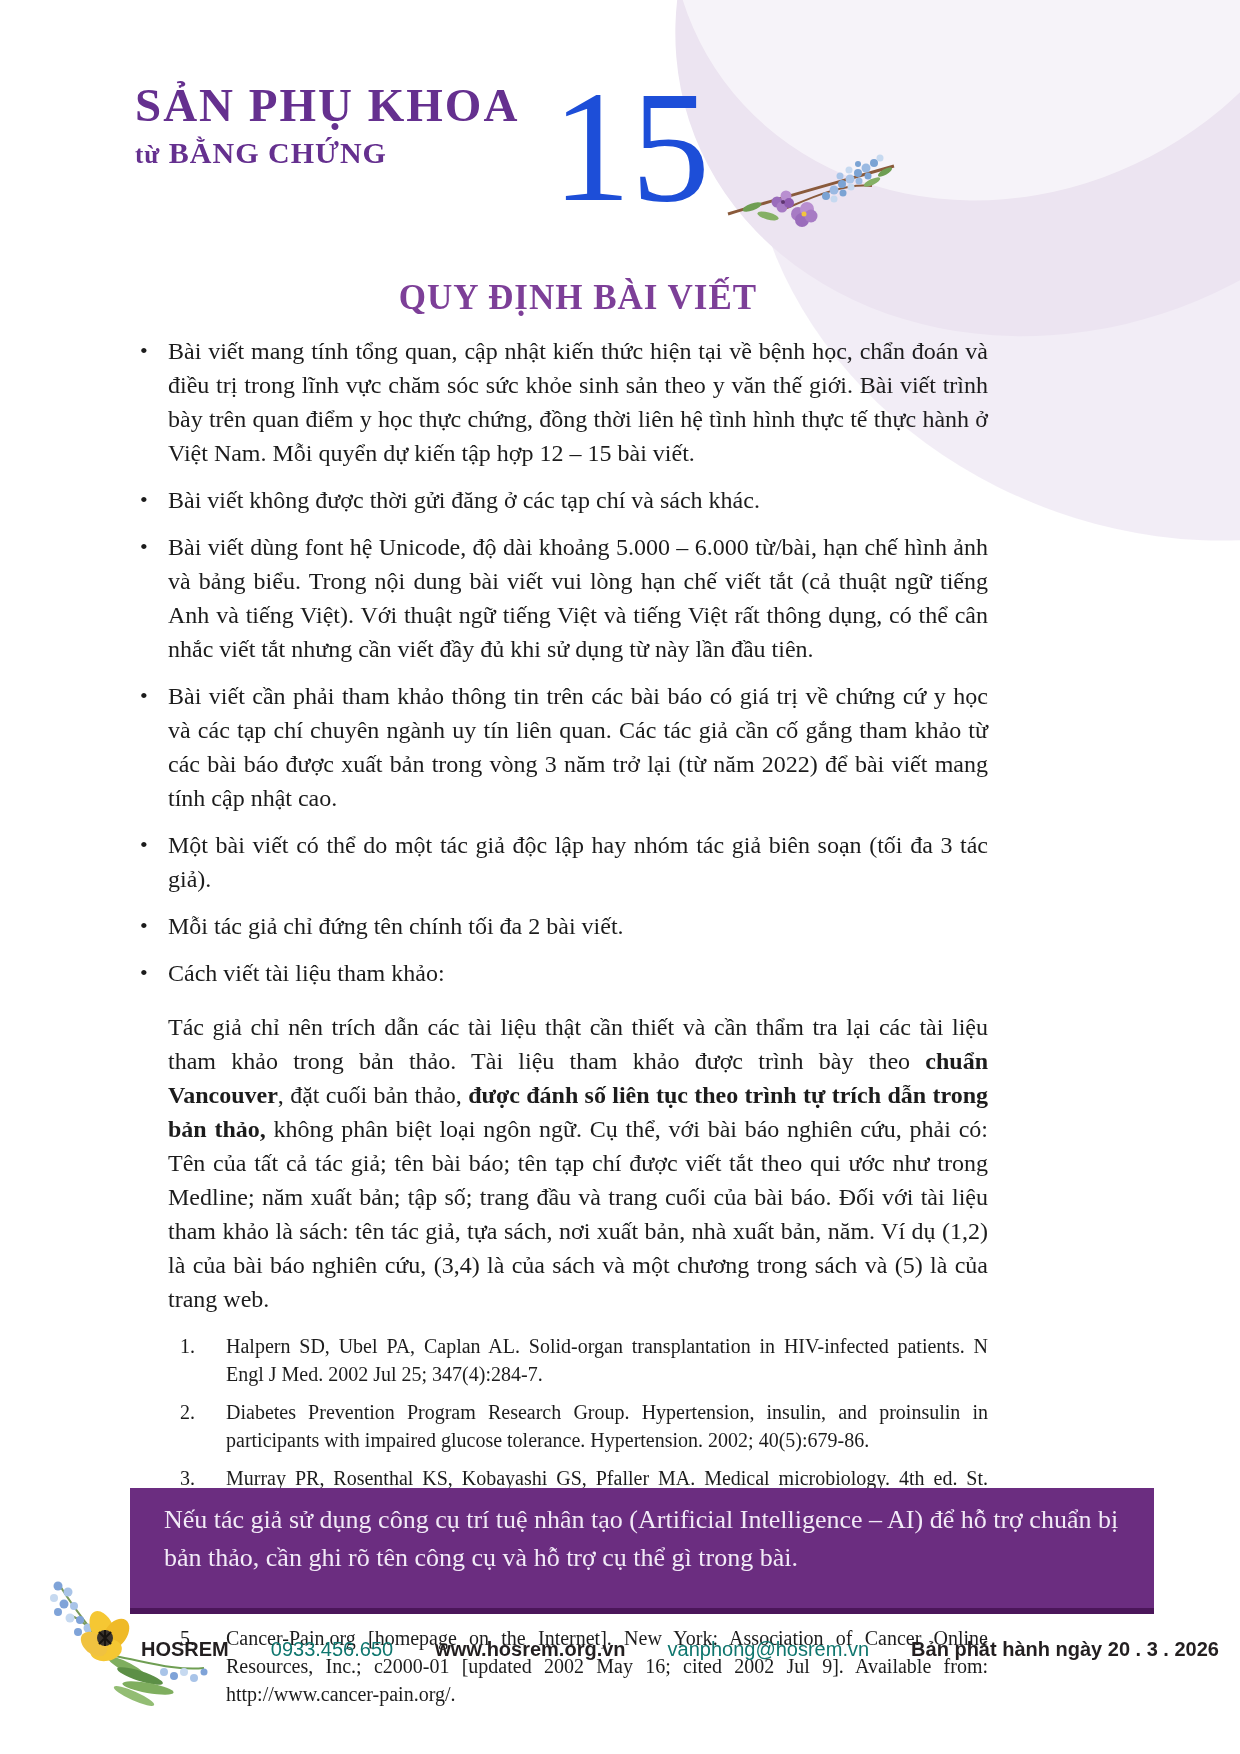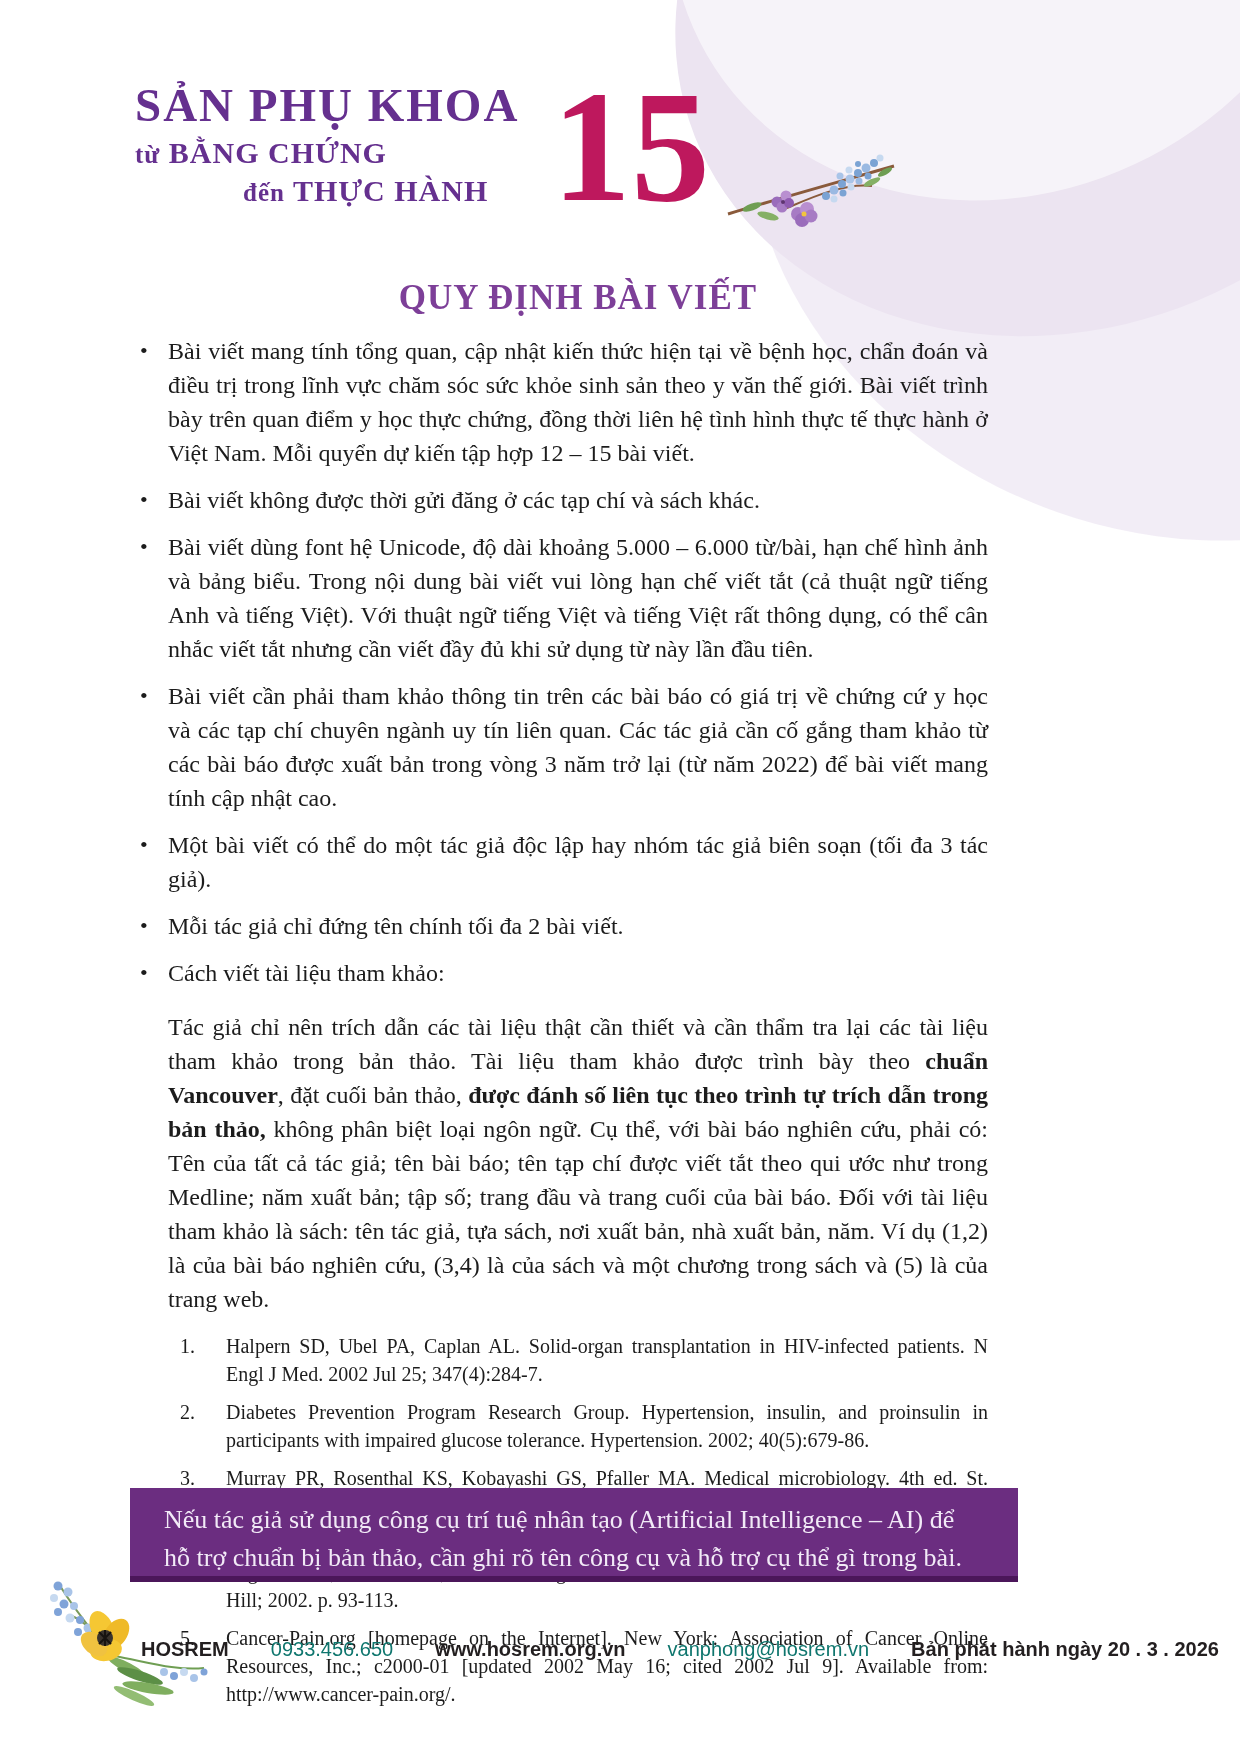--- a/index.html
+++ b/index.html
@@ -18,21 +18,21 @@
     background:#ffffff; border-radius:50%; transform:rotate(-30deg); opacity:.55;}
 
   
   .masthead{position:absolute; left:135px; top:80px; z-index:2;}
   .mast-t1{font-size:47px; font-weight:700; color:#65308f; letter-spacing:2px; line-height:1.1;}
   .mast-t2{font-size:30px; font-weight:700; color:#65308f; margin-top:4px; letter-spacing:1px;}
   .mast-t3{font-size:30px; font-weight:700; color:#65308f; margin-top:4px; margin-left:108px; letter-spacing:1px;}
   .mast-small{font-size:25px; text-transform:none;}
   .issue-number{
     position:absolute; left:552px; top:60px; z-index:1;
-    font-size:158px; line-height:1.1; color:#be185d; font-weight:700;
+    font-size:158px; line-height:1.1; color:#1d4ed8; font-weight:400;
   }
   .flower-top{position:absolute; left:722px; top:152px; z-index:2;}
 
   
   .main-heading{
     position:absolute; top:278px; left:168px; width:820px; z-index:2;
     text-align:center; font-size:35px; font-weight:700; color:#7d3f98;
     letter-spacing:1px; margin:0;
   }
 
@@ -46,23 +46,23 @@
     margin:20px 0 16px 28px; font-size:24px; line-height:34px; text-align:justify;
   }
   .ref-guide b{font-weight:700;}
   .reference-list{list-style:none; margin:0 0 0 28px; padding:0;}
   .reference-item{display:flex; margin-bottom:10px;}
   .ref-num{flex:0 0 46px; font-size:20px; line-height:28px; padding-left:12px;}
   .ref-text{flex:1; font-size:20px; line-height:28px; text-align:justify;}
 
   
   .banner{
-    position:absolute; left:130px; top:1488px; width:888px; z-index:2;
+    position:absolute; left:130px; top:1488px; width:1024px; z-index:2;
     background:#6b2d80; border-bottom:6px solid #4b165a;
-    box-sizing:border-box; padding:13px 34px 0 34px;
+    box-sizing:border-box; padding:13px 34px 32px 34px;
   }
   .banner p{margin:0; color:#f2eaf7; font-size:26px; line-height:1.45; text-align:left;}
 
   
   .footer{
     position:absolute; left:15px; top:1638px; width:100%; z-index:2;
     display:flex; justify-content:center; align-items:baseline; gap:42px;
     font-family:"Liberation Sans", sans-serif; font-size:20px;
     padding-left:90px; box-sizing:border-box;
   }
@@ -77,21 +77,20 @@
 
   <div class="corner-wrap">
     <div class="corner2"></div>
     <div class="corner1"></div>
     <div class="corner3"></div>
   </div>
 
   <header class="masthead">
     <div class="mast-t1">SẢN PHỤ KHOA</div>
     <div class="mast-t2"><span class="mast-small">từ</span> <span>BẰNG CHỨNG</span></div>
-    <div class="mast-t3"><span class="mast-small">đến</span> <span>THỰC HÀNH</span></div>
   </header>
   <div class="issue-number">15</div>
 
   <div class="flower-top">
     <svg width="180" height="90" viewBox="0 0 180 90">
       <path d="M6 62 C 45 50, 95 36, 172 14" stroke="#8a5a3b" stroke-width="3" fill="none"></path>
       <path d="M60 58 C 80 50, 120 30, 150 34" stroke="#8a5a3b" stroke-width="2" fill="none"></path>
       <ellipse cx="30" cy="55" rx="10" ry="3.5" fill="#6f9e53" transform="rotate(-20 30 55)"></ellipse>
       <ellipse cx="46" cy="64" rx="11" ry="3.5" fill="#85b065" transform="rotate(15 46 64)"></ellipse>
       <ellipse cx="150" cy="30" rx="9" ry="3" fill="#85b065" transform="rotate(-25 150 30)"></ellipse>

